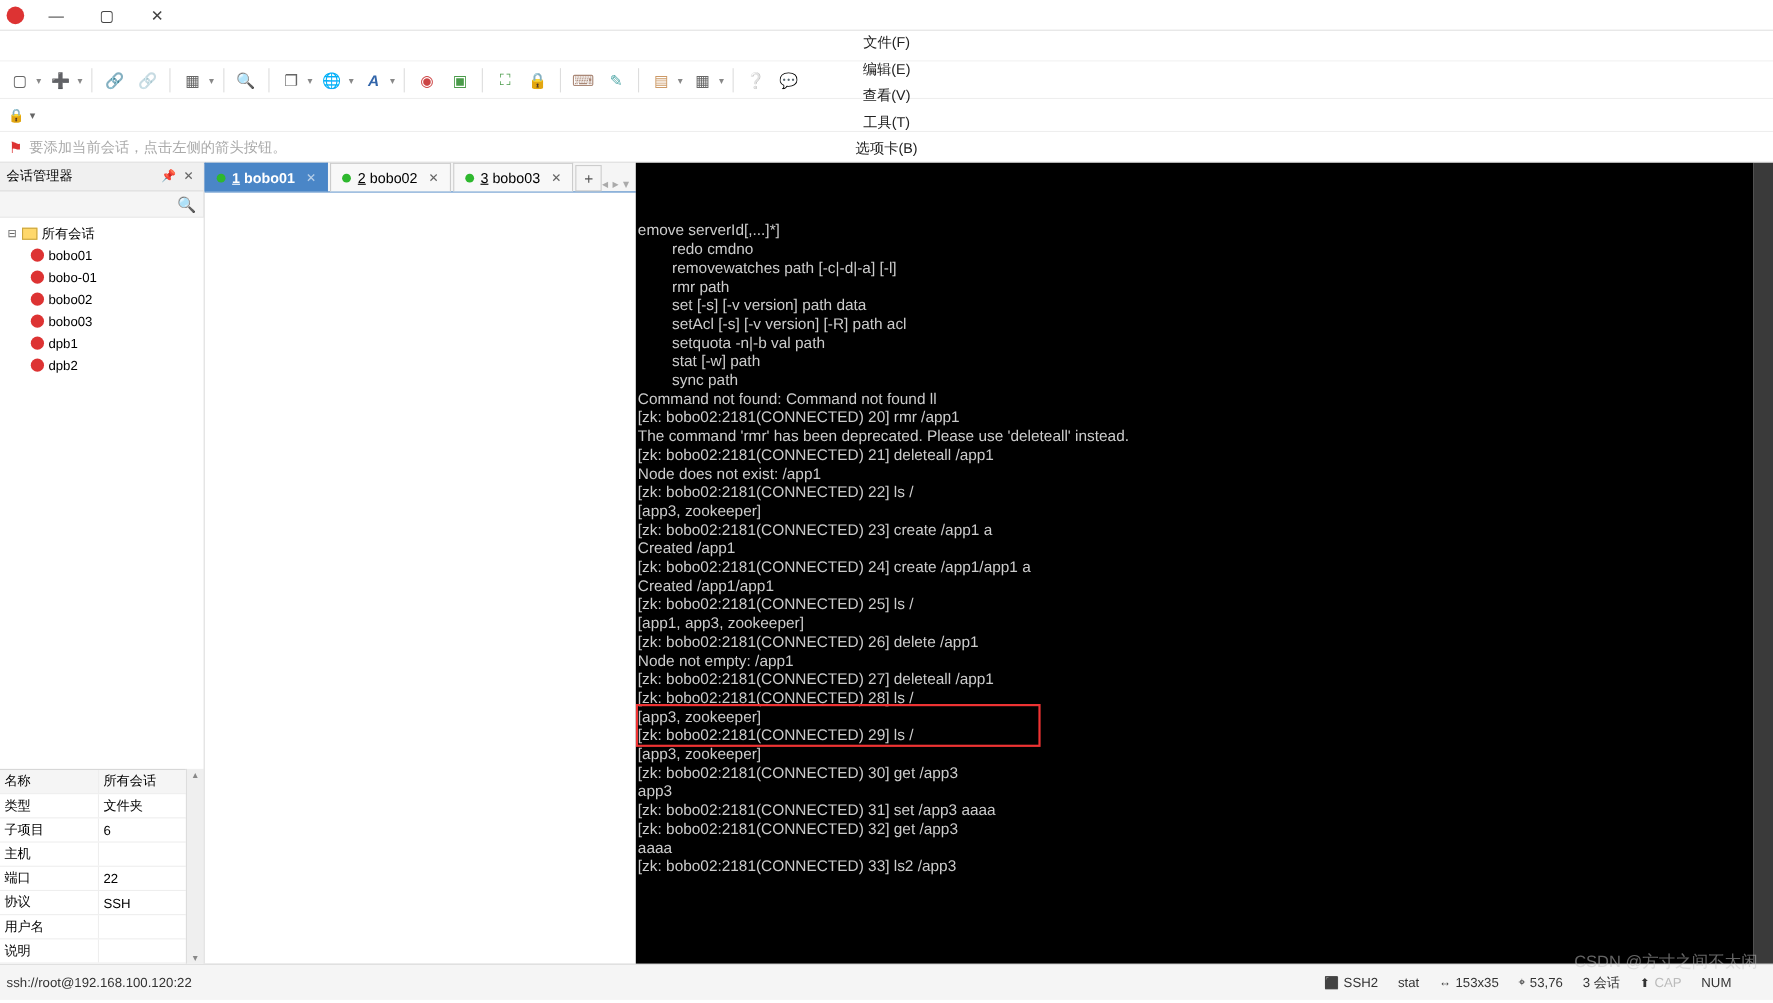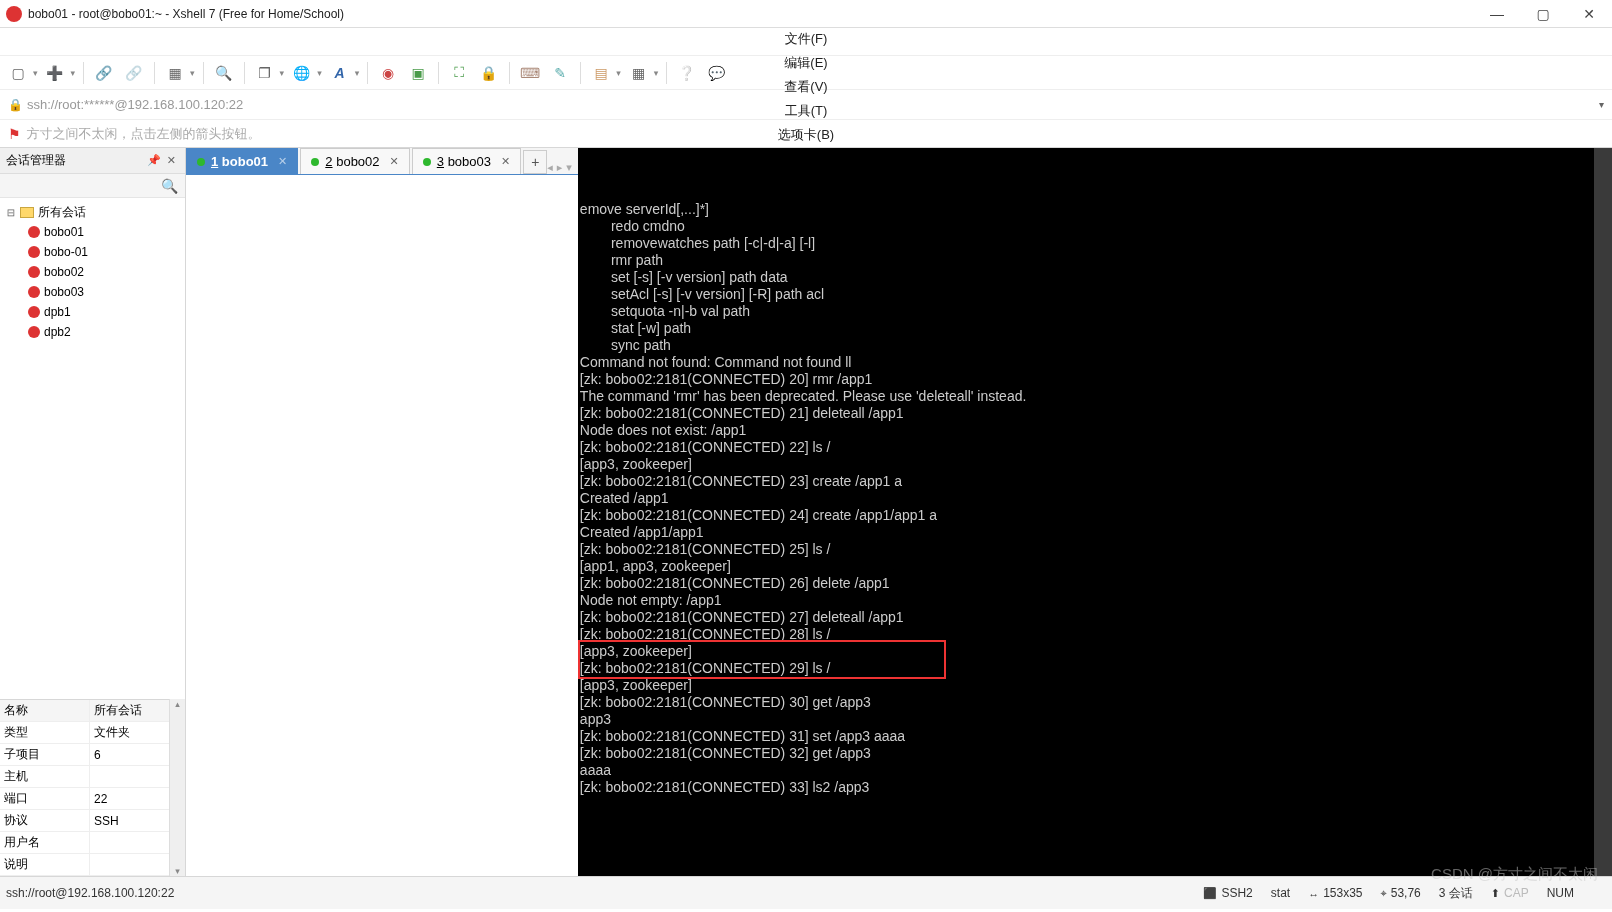--- a/index.html
+++ b/index.html
@@ -87,21 +87,20 @@
 .statusbar .l { flex: 1; color: #333; }
 .stat-seg { display: flex; align-items: center; gap: 4px; color: #333; }
 .stat-ic { font-size: 11px; }
 .watermark { position: absolute; right: 14px; bottom: 28px; color: rgba(200,200,200,.5); font-size: 15px; pointer-events: none; }
 </style>
 </head>
 <body>
 
 <div class="titlebar">
   <span class="appicon"></span>
-  <span class="title">bobo01 - root@bobo01:~ - Xshell 7 (Free for Home/School)</span>
   <div class="winbtns">
     <div class="winbtn">—</div>
     <div class="winbtn">▢</div>
     <div class="winbtn close">✕</div>
   </div>
 </div>
 
 <div class="menubar">
   <span class="menuitem">文件(F)</span>
   <span class="menuitem">编辑(E)</span>
@@ -146,27 +145,26 @@
     <span class="tb-dd">▾</span>
   <span class="tbtn">▦</span>
     <span class="tb-dd">▾</span>
   <span class="tb-sep"></span>
   <span class="tbtn blue">❔</span>
   <span class="tbtn" style="color:#bbb">💬</span>
 </div>
 
 <div class="addressbar">
   <span class="addr-lock">🔒</span>
-  <span class="addr-text">ssh://root:******@192.168.100.120:22</span>
   <span class="addr-dd">▾</span>
 </div>
 
 <div class="hintbar">
   <span class="hint-flag">⚑</span>
-  <span class="hint-text">方寸之间不太闲，点击左侧的箭头按钮。</span>
+  <span class="hint-text">要添加当前会话，点击左侧的箭头按钮。</span>
 </div>
 
 <div class="mainrow">
 
   <div class="sidebar">
     <div class="sidebar-head">
       <span class="t">会话管理器</span>
       <span class="pin">📌</span>
       <span class="x">✕</span>
     </div>

